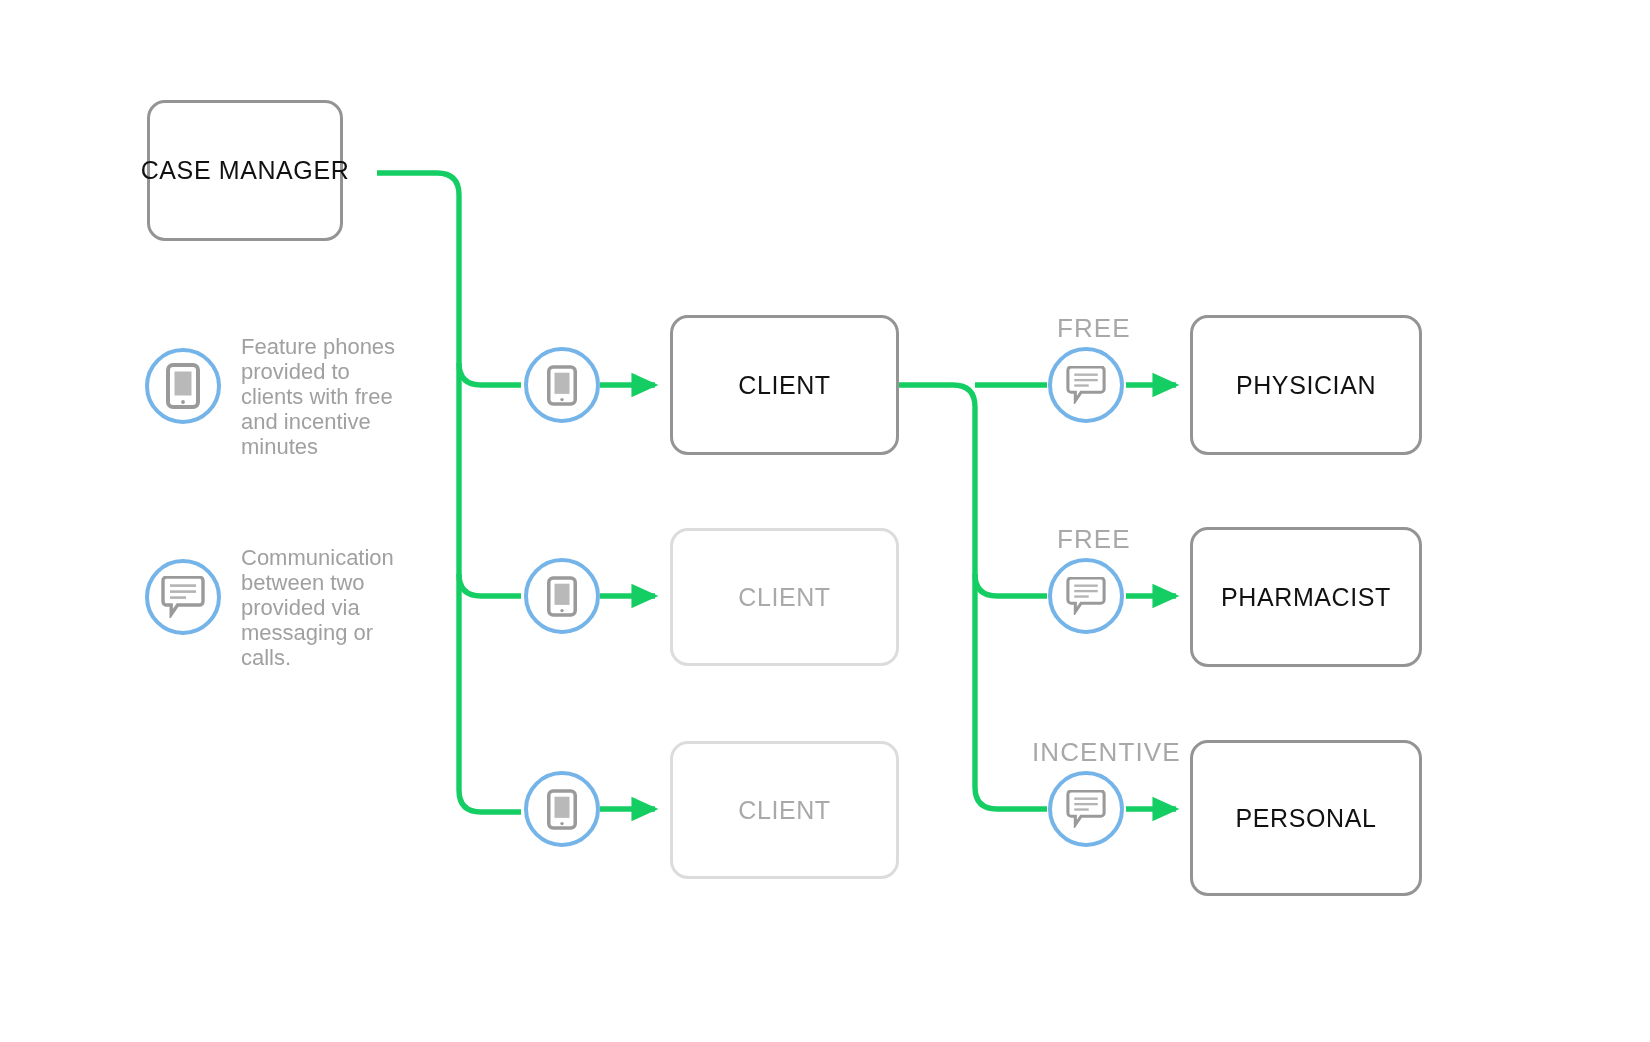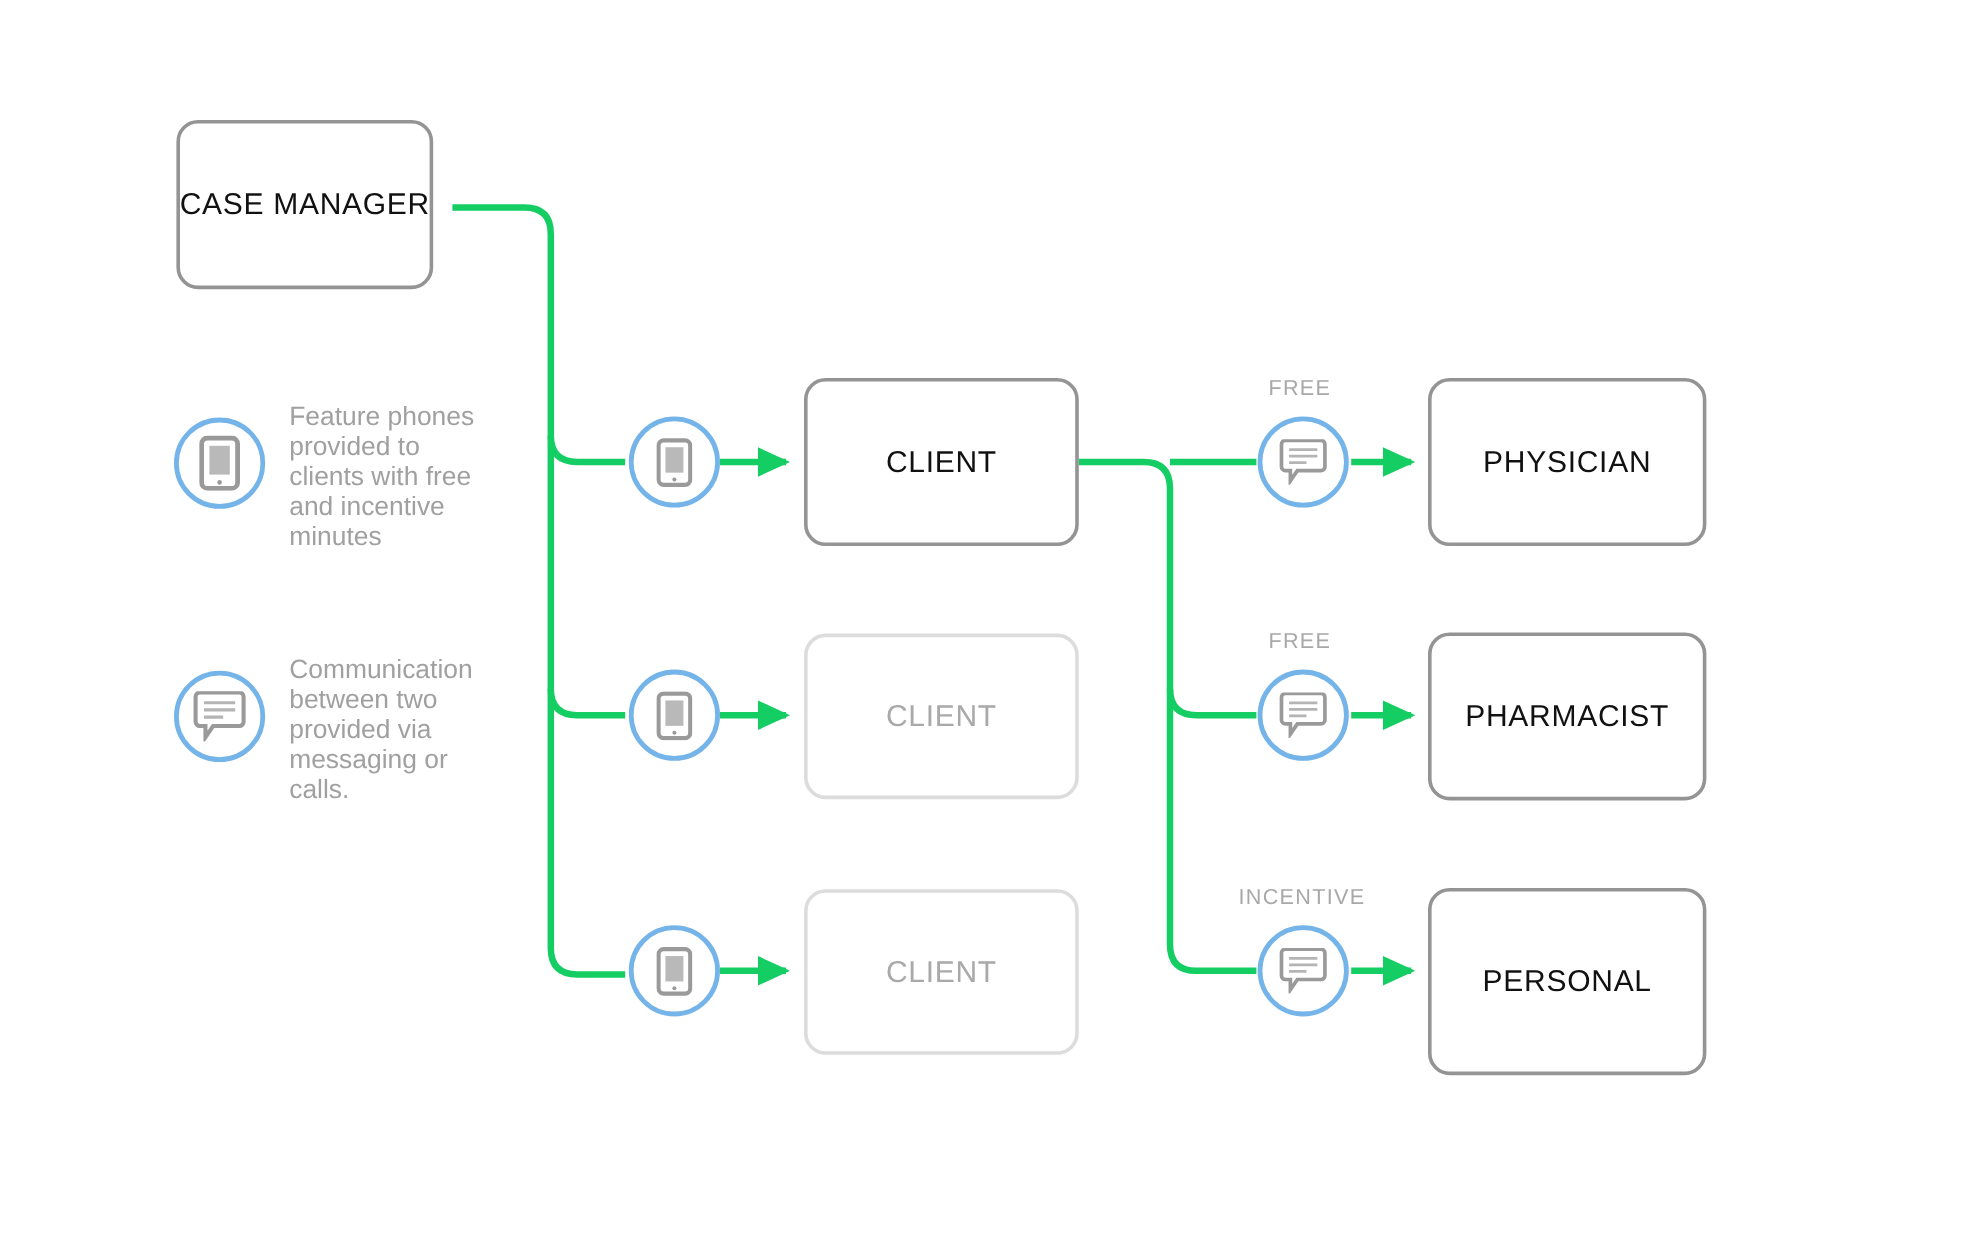--- a/index.html
+++ b/index.html
@@ -36,21 +36,21 @@
     border:4px solid #74b4e8;
     background:#ffffff;
     display:flex;align-items:center;justify-content:center;
     z-index:4;
   }
   .chip svg{display:block;}
 
   
   .wire-tag{
     position:absolute;
-    font-size:18px;
+    font-size:26px;
     color:#a8a8a8;
     letter-spacing:1.1px;
     white-space:nowrap;
     z-index:3;
     text-align:right;
   }
 
   
   .legend-row{position:absolute;z-index:3;}
   .legend-chip{
@@ -97,21 +97,21 @@
       <path d="M 975 385 L 1047 385"></path>
 
       <path d="M 975 574 Q 975 596 997 596 L 1047 596"></path>
 
       <path d="M 1126 385 L 1176 385" marker-end="url(#arrowGreen)"></path>
       <path d="M 1126 596 L 1176 596" marker-end="url(#arrowGreen)"></path>
       <path d="M 1126 809 L 1176 809" marker-end="url(#arrowGreen)"></path>
     </g>
   </svg>
 
-  <div class="node solid" style="left:147px; top:100px; width:214px; height:141px;">
+  <div class="node solid" style="left:147px; top:100px; width:196px; height:141px;">
     <span class="node-label">CASE MANAGER</span>
   </div>
 
   <div class="legend-row" style="left:145px; top:348px; width:330px; height:140px;">
     <span class="legend-chip">
       <svg width="34" height="46" viewBox="0 0 34 46" aria-hidden="true">
         <rect x="2" y="2" width="30" height="42" rx="5" ry="5" fill="none" stroke="#9a9a9a" stroke-width="4"></rect>
         <rect x="8.5" y="8.5" width="17" height="24" fill="#b9b9b9"></rect>
         <circle cx="17" cy="39" r="1.9" fill="#9a9a9a"></circle>
       </svg>

